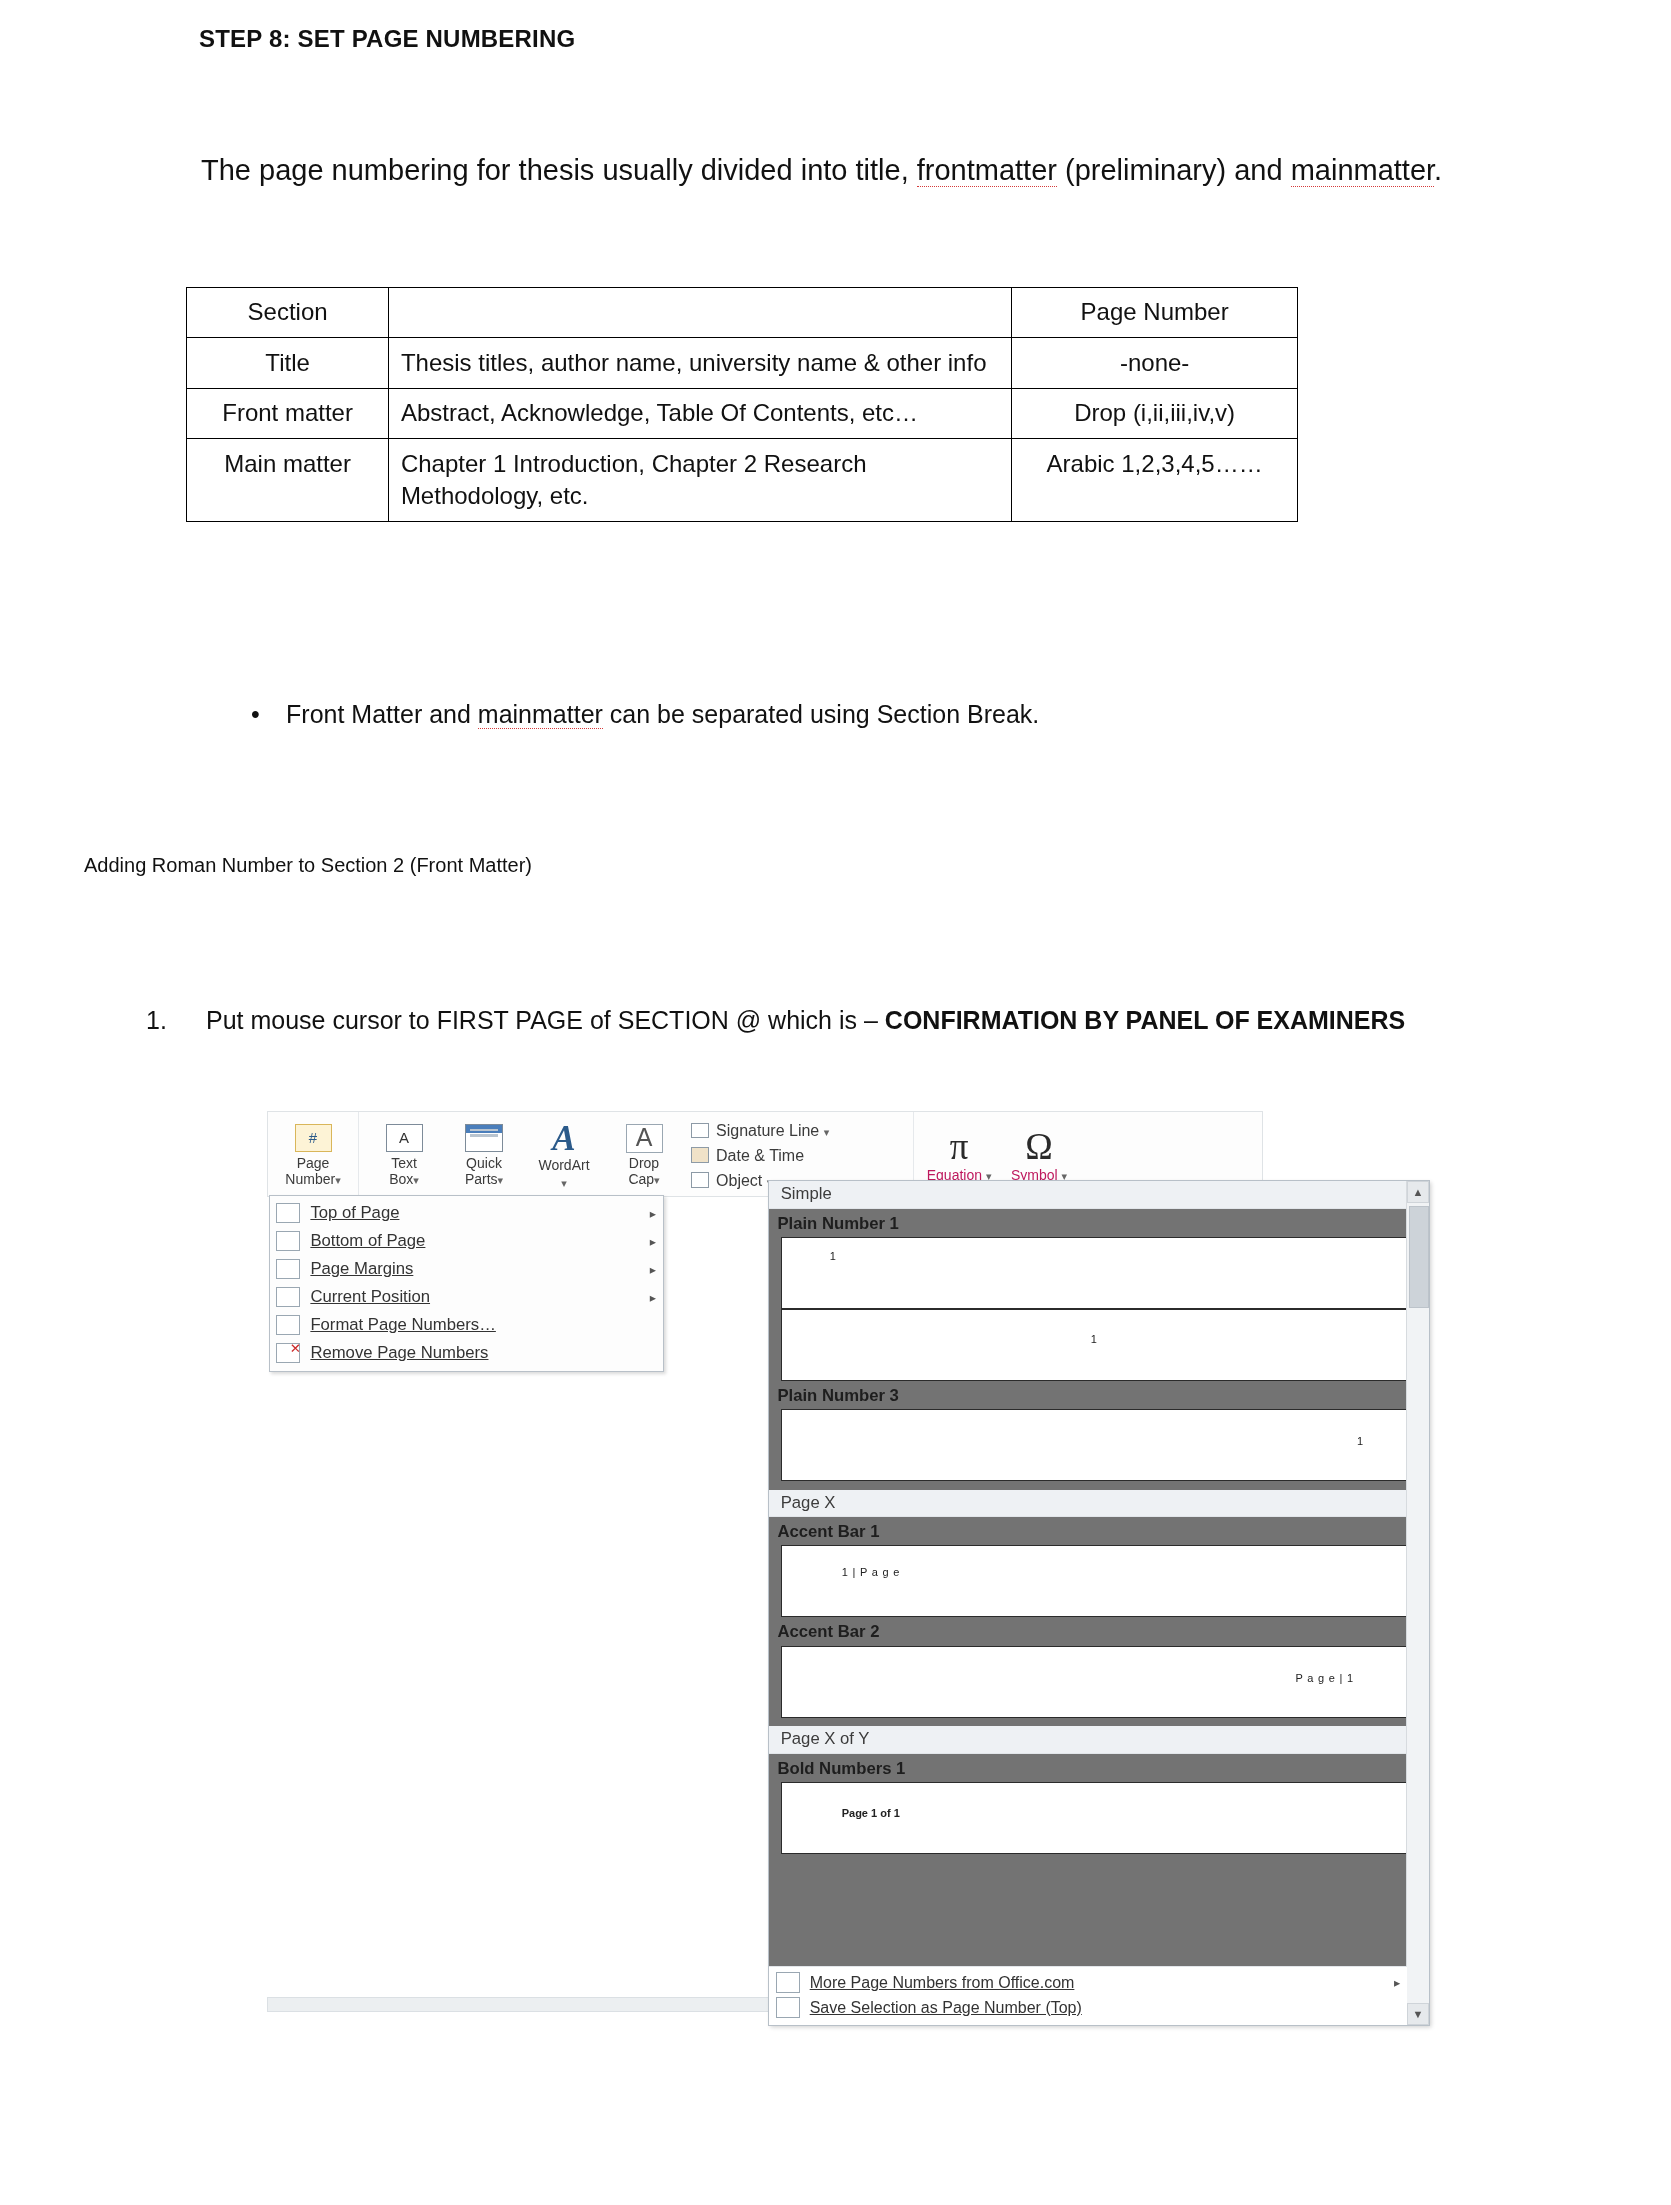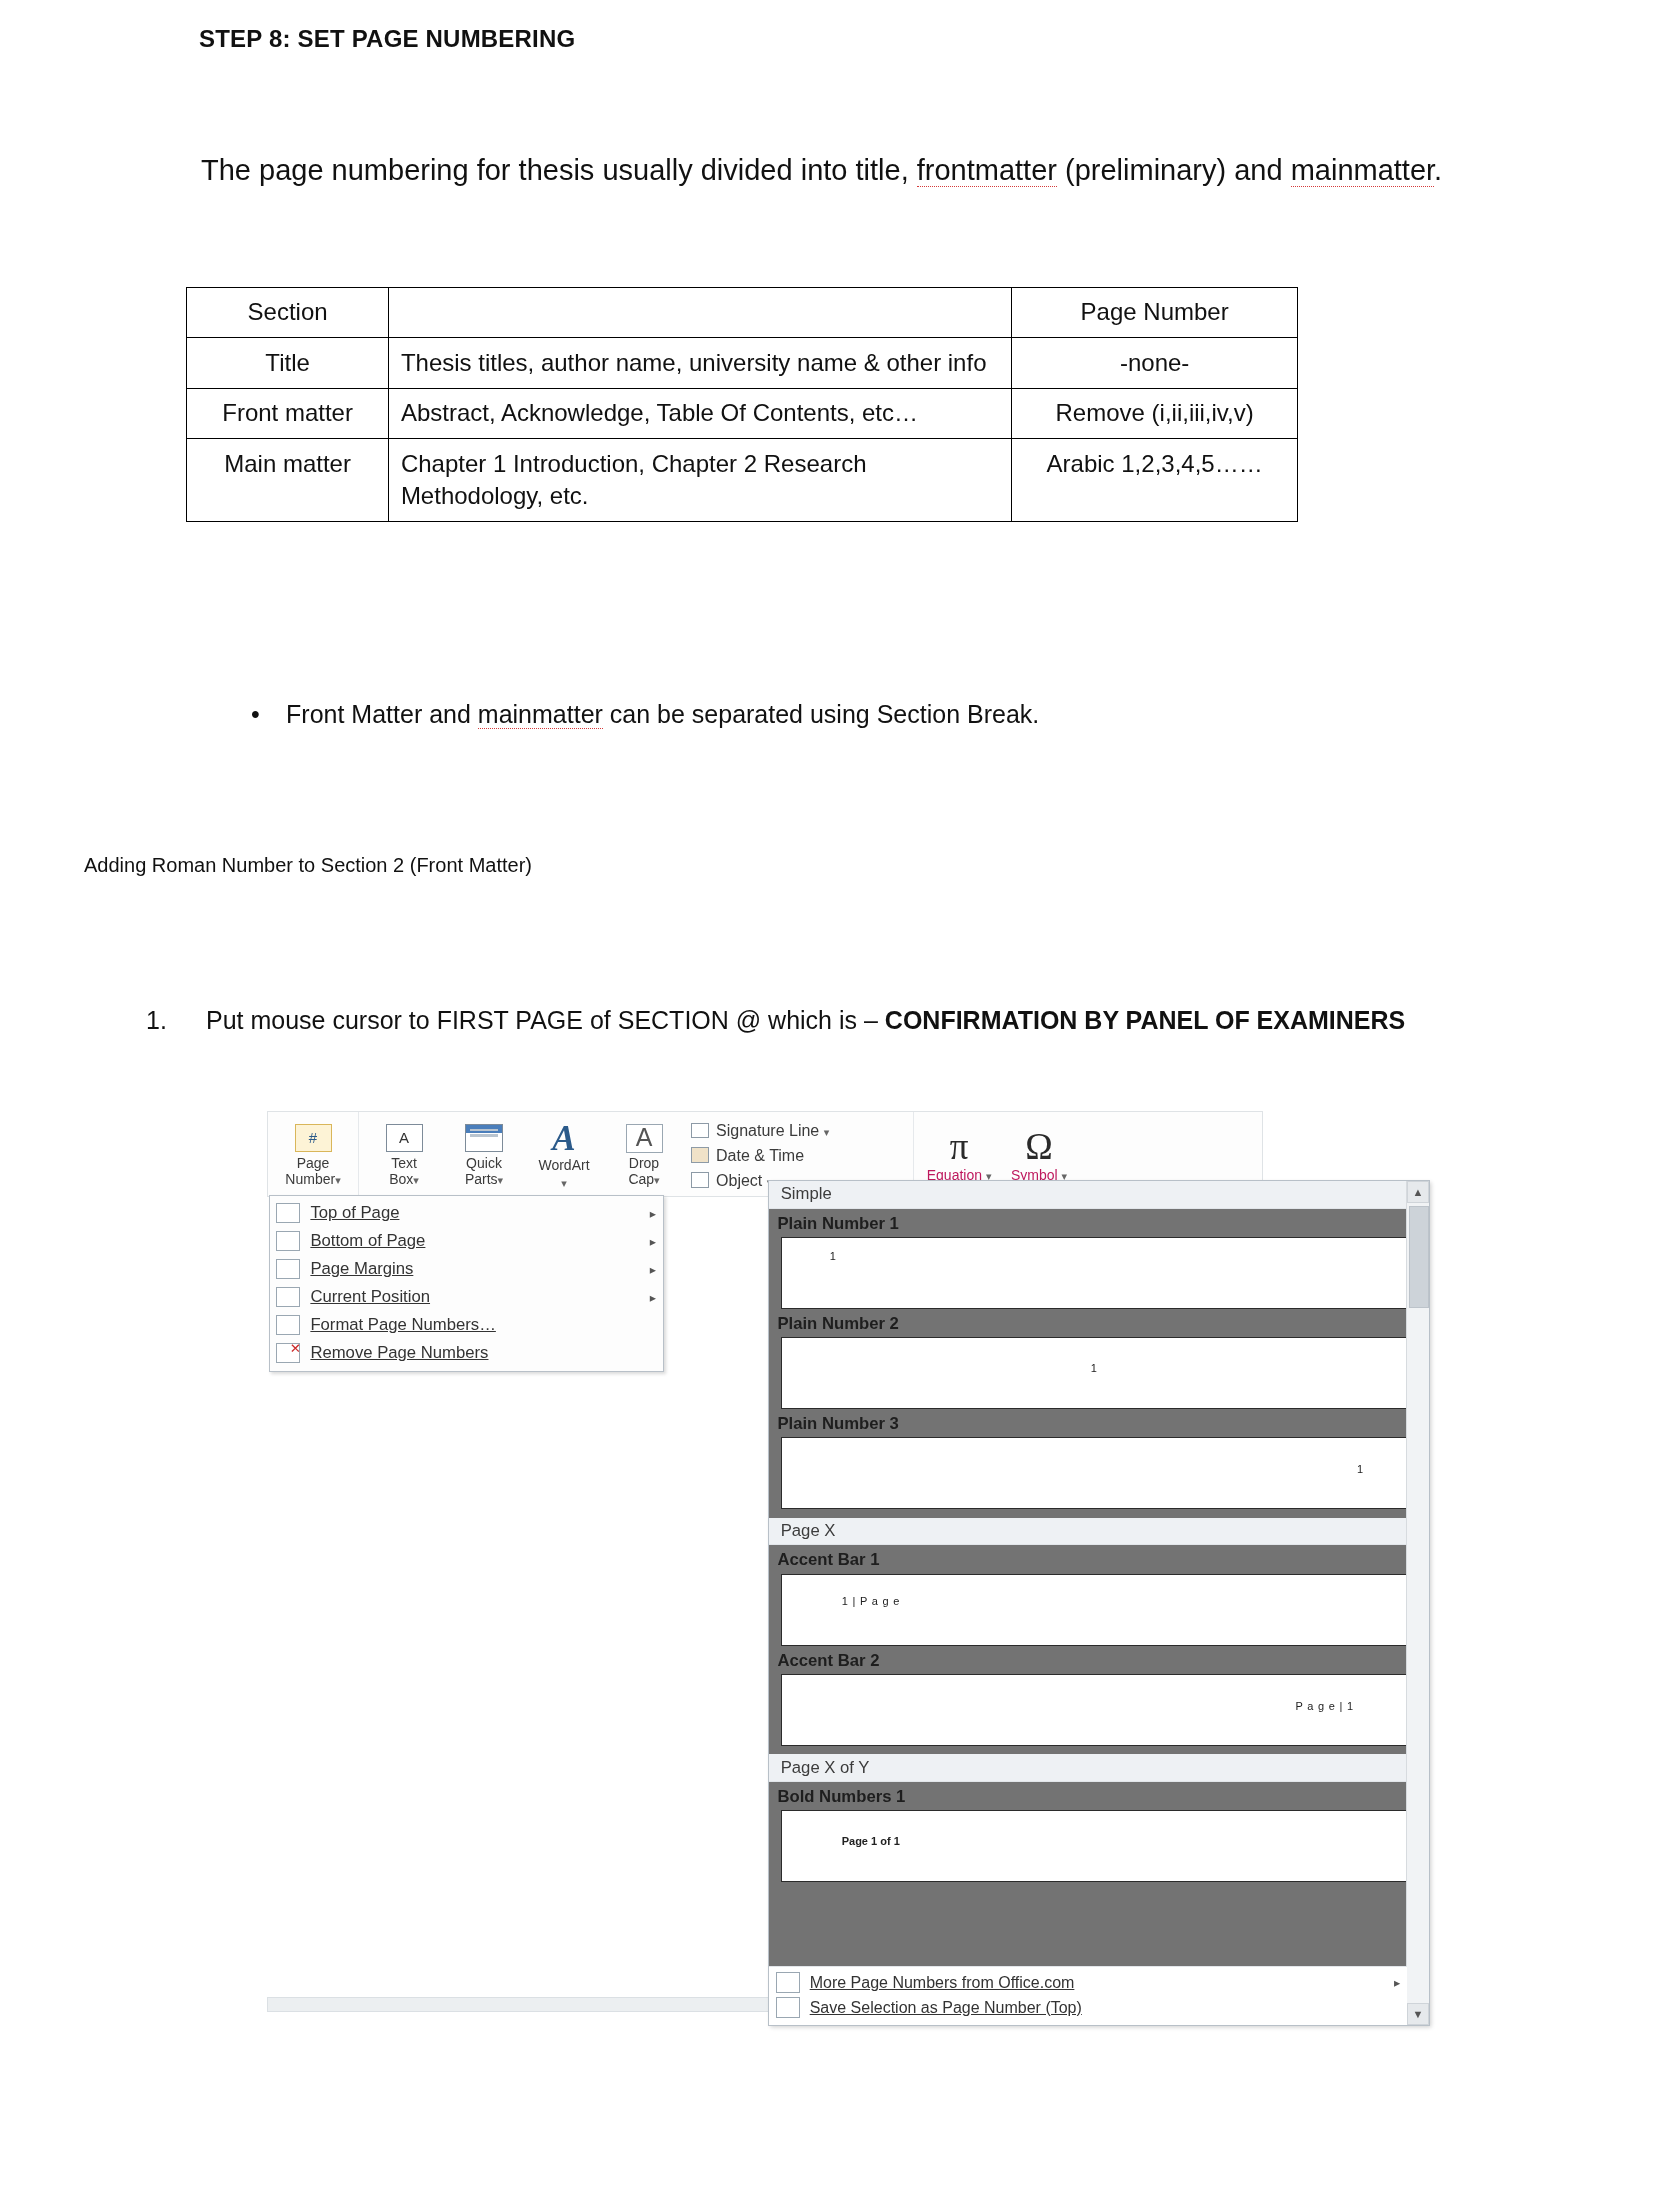--- a/index.html
+++ b/index.html
@@ -381,21 +381,21 @@
         <td class="c-page">Page Number</td>
       </tr>
       <tr>
         <td class="c-section">Title</td>
         <td class="c-desc">Thesis titles, author name, university name &amp; other info</td>
         <td class="c-page">-none-</td>
       </tr>
       <tr>
         <td class="c-section">Front matter</td>
         <td class="c-desc">Abstract, Acknowledge, Table Of Contents, etc…</td>
-        <td class="c-page">Remove (i,ii,iii,iv,v)</td>
+        <td class="c-page">Drop (i,ii,iii,iv,v)</td>
       </tr>
       <tr>
         <td class="c-section">Main matter</td>
         <td class="c-desc">Chapter 1 Introduction, Chapter 2 Research Methodology, etc.</td>
         <td class="c-page">Arabic 1,2,3,4,5……</td>
       </tr>
     </tbody>
       </table>
   </div>
 
@@ -504,21 +504,20 @@
 
     <div class="gallery">
 
       <div class="gal-head">Simple</div>
 
       <div class="gal-label">Plain Number 1</div>
       <div class="gal-card">
         <span class="mark mk-left">1</span>
       </div>
 
-      <div class="gal-label">Plain Number 2</div>
       <div class="gal-card">
         <span class="mark mk-center">1</span>
       </div>
 
       <div class="gal-label">Plain Number 3</div>
       <div class="gal-card">
         <span class="mark mk-right">1</span>
       </div>
 
       <div class="gal-head" style="margin-top:8.4px;">Page X</div>

